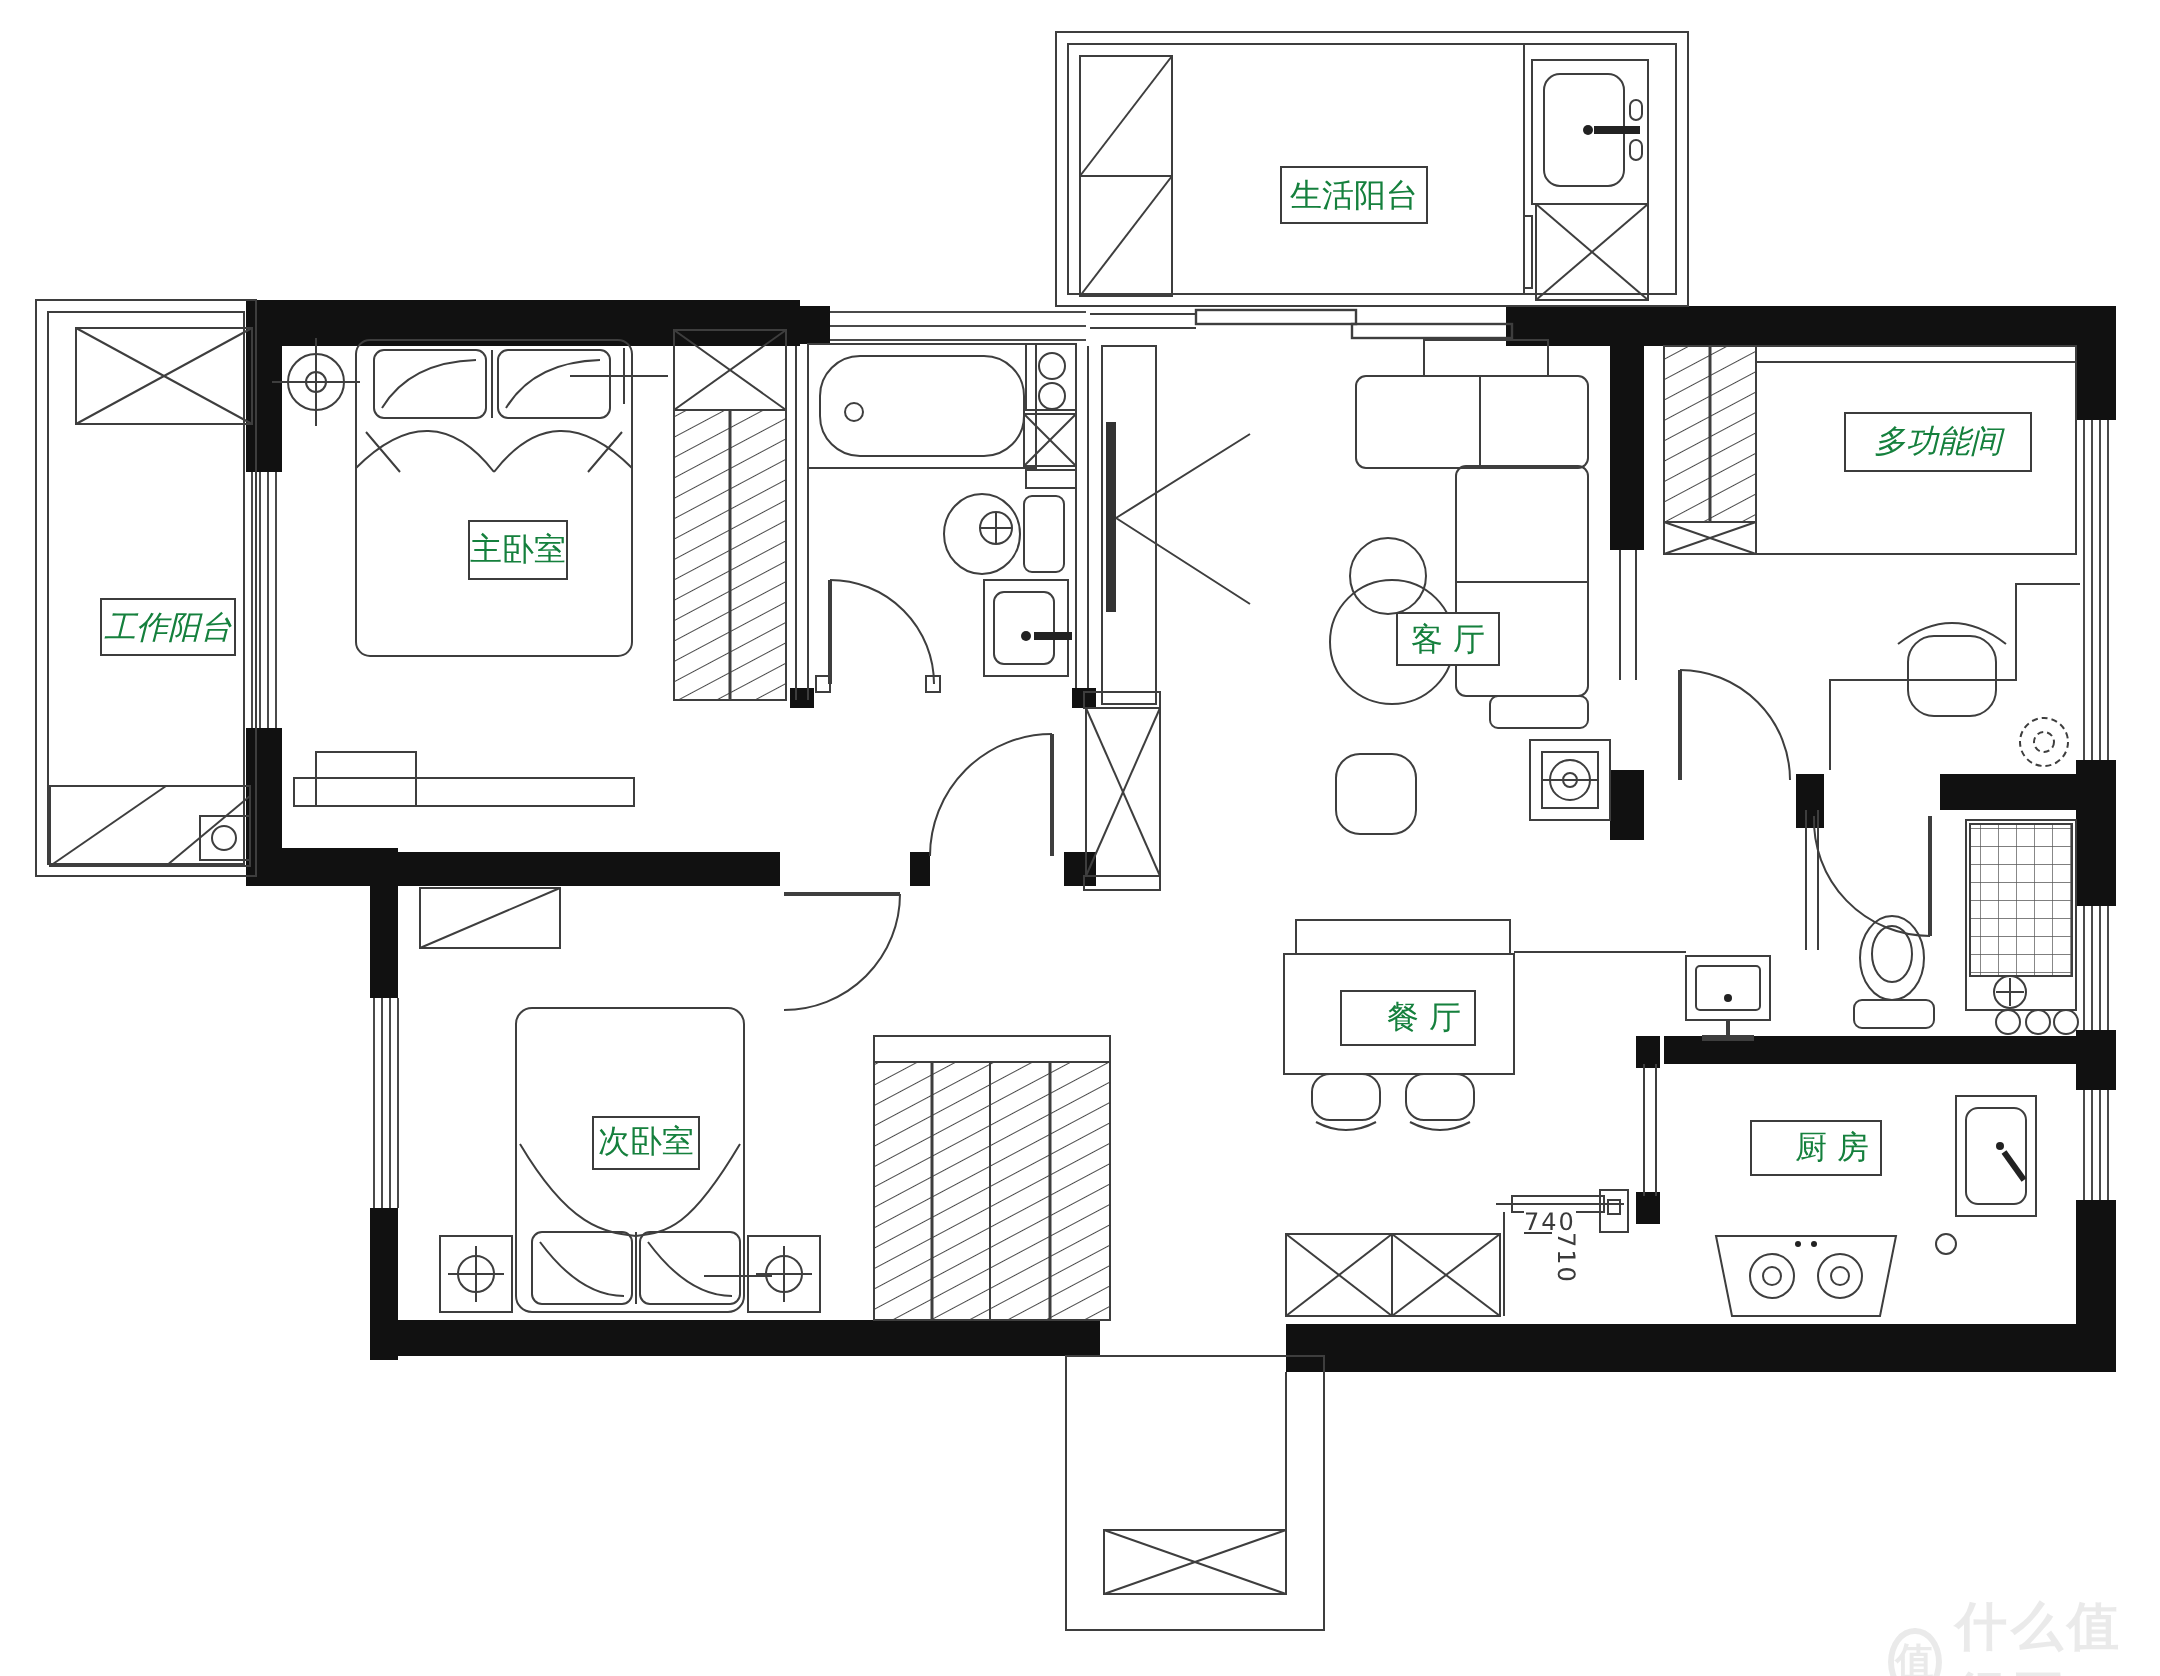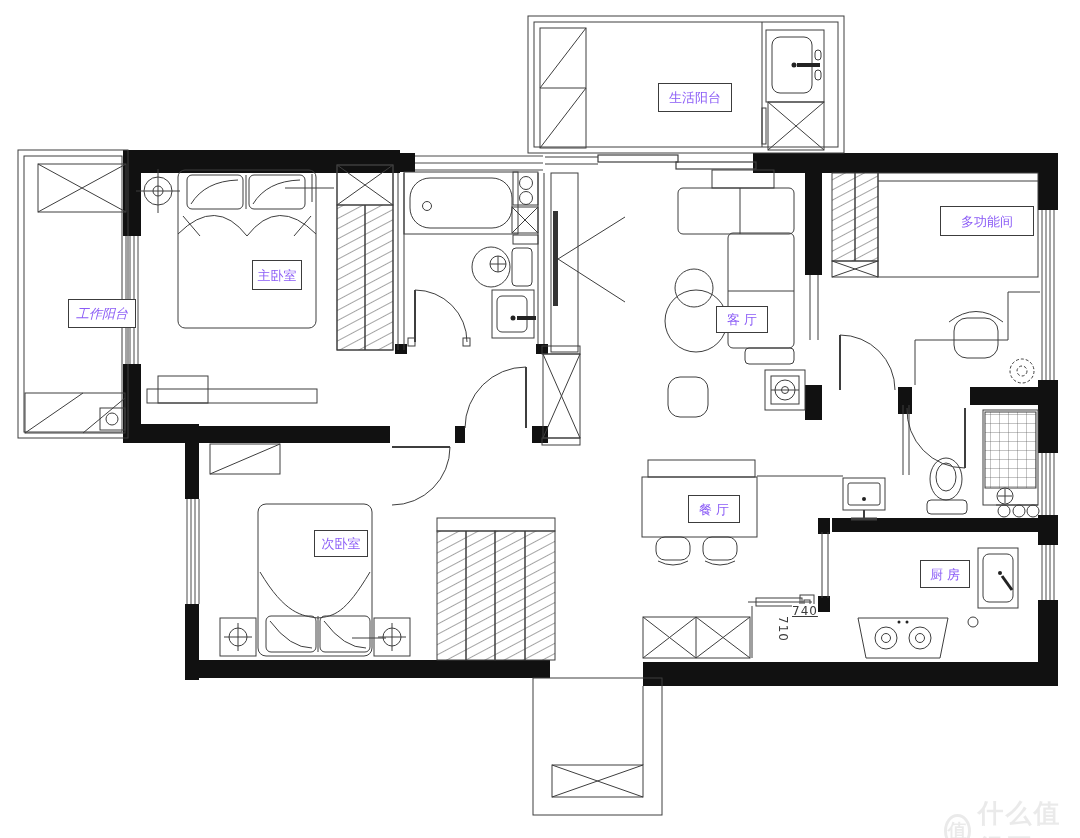--- a/index.html
+++ b/index.html
@@ -1,21 +1,21 @@
 <!DOCTYPE html>
 <html><head>
 <meta charset="utf-8">
 <style>
   html,body{margin:0;padding:0;background:#fff;}
   .canvas{position:relative;width:1080px;height:838px;background:#ffffff;overflow:hidden;
           font-family:"DejaVu Sans","Liberation Sans",sans-serif;}
   .plan-svg{position:absolute;left:0;top:0;}
   .label-box{position:absolute;display:flex;align-items:center;justify-content:center;
-             border:1px solid #3c3c3c;background:#ffffff;color:#8b5cf6;font-size:13px;
-             white-space:nowrap;line-height:1;margin-left:18px;}
+             border:1px solid #3c3c3c;background:#ffffff;color:#15803d;font-size:16px;
+             white-space:nowrap;line-height:1;}
   .dim-text{position:absolute;color:#3a3a3a;font-size:12px;letter-spacing:1px;background:#fff;}
   .dim-vert{transform:rotate(90deg);transform-origin:0 0;}
   .watermark{position:absolute;left:944px;top:796px;display:flex;align-items:center;gap:7px;
              color:#000;opacity:0.08;font-weight:bold;}
   .wm-logo{width:28px;height:28px;border:3px solid #000;border-radius:50%;display:flex;
            align-items:center;justify-content:center;font-size:19px;}
   .wm-text{font-size:26px;letter-spacing:2px;}
 </style>
 </head>
 <body>
@@ -392,26 +392,26 @@
       <rect x="552" y="765" width="91" height="32"></rect>
       <line x1="552" y1="765" x2="643" y2="797"></line>
       <line x1="643" y1="765" x2="552" y2="797"></line>
     </g>
   </g>
 </svg>
 
 <div class="label-box" style="left:640px;top:83px;width:72px;height:27px;">生活阳台</div>
 <div class="label-box" style="left:50px;top:299px;width:66px;height:27px;font-style:italic;">工作阳台</div>
 <div class="label-box" style="left:234px;top:260px;width:48px;height:28px;">主卧室</div>
-<div class="label-box" style="left:922px;top:206px;width:92px;height:28px;">多功能间</div>
+<div class="label-box" style="left:922px;top:206px;width:92px;height:28px;font-style:italic;">多功能间</div>
 <div class="label-box" style="left:698px;top:306px;width:50px;height:25px;">客 厅</div>
-<div class="label-box" style="left:670px;top:495px;width:50px;height:26px;">餐 厅</div>
-<div class="label-box" style="left:296px;top:530px;width:52px;height:25px;font-family:Liberation Serif, serif;">次卧室</div>
-<div class="label-box" style="left:902px;top:560px;width:48px;height:26px;">厨 房</div>
-
-<div class="dim-text" style="left:792px;top:604px;text-decoration:underline;">740</div>
+<div class="label-box" style="left:670px;top:495px;width:50px;height:26px;padding-left:16px;">餐 厅</div>
+<div class="label-box" style="left:296px;top:558px;width:52px;height:25px;font-family:Liberation Serif, serif;">次卧室</div>
+<div class="label-box" style="left:875px;top:560px;width:48px;height:26px;padding-left:16px;">厨 房</div>
+
+<div class="dim-text" style="left:762px;top:604px;text-decoration:underline;">740</div>
 <div class="dim-text dim-vert" style="left:790px;top:616px;">710</div>
 
 <div class="watermark">
   <span class="wm-logo">值</span>
   <span class="wm-text">什么值得买</span>
 </div>
 </div>
 
 </body></html>

